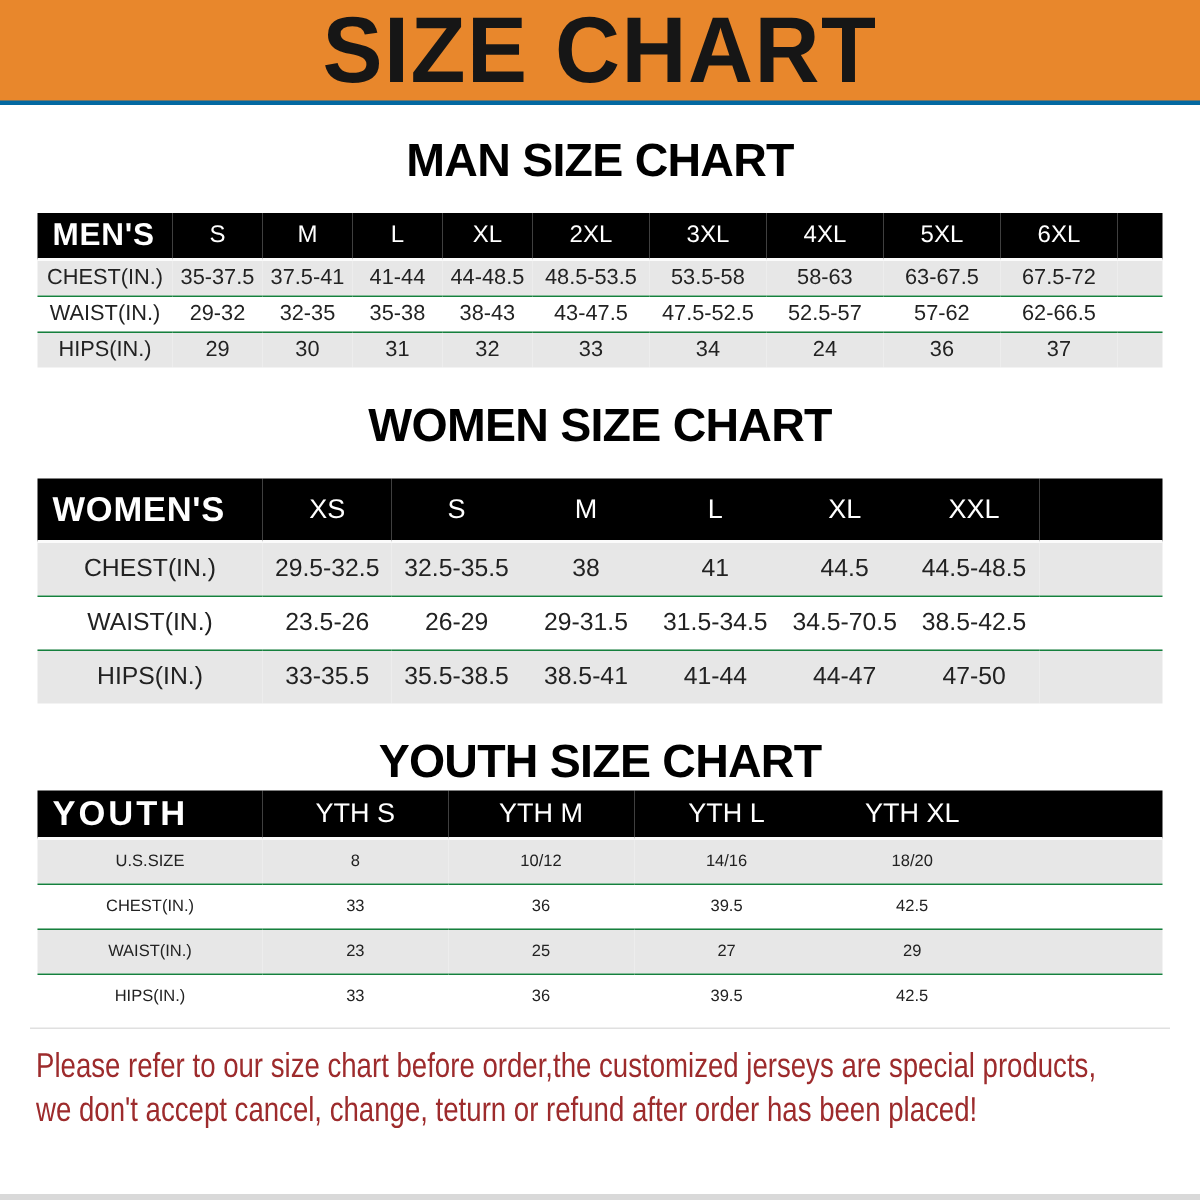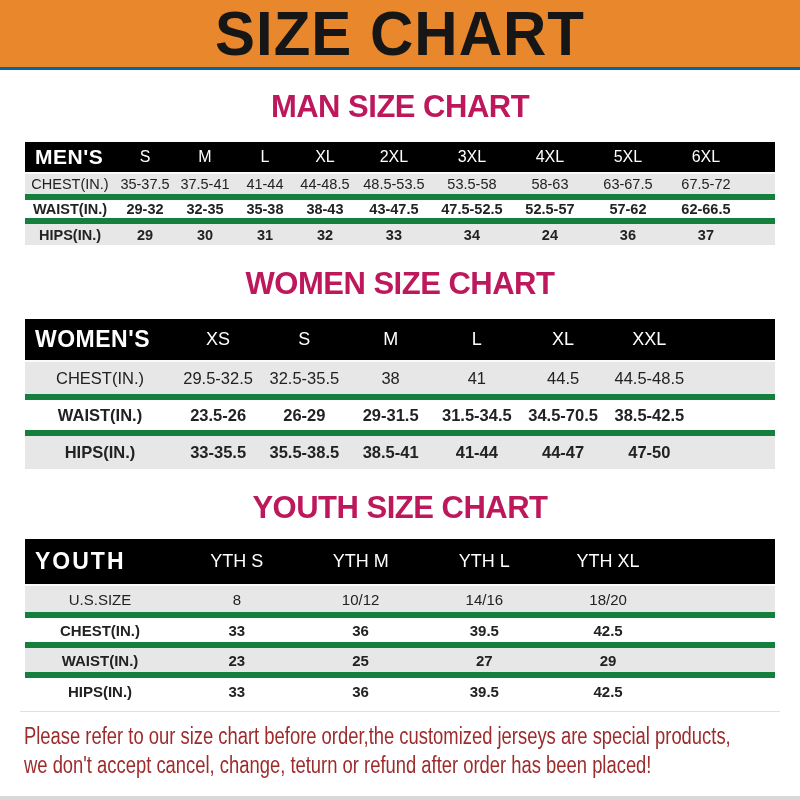--- a/index.html
+++ b/index.html
@@ -26,26 +26,26 @@
     color: #161616;
     transform: scaleY(1.04);
   }
 
   
   .section-heading {
     text-align: center;
     font-size: 31px;
     font-weight: bold;
     letter-spacing: -0.5px;
-    color: #be185d;
+    color: #000000;
     line-height: 38px;
   }
   .h-man   { margin-top: 18px; margin-bottom: 16px; }
   .h-women { margin-top: 20px; margin-bottom: 16px; }
-  .h-youth { margin-top: 20px; margin-bottom: 12px; }
+  .h-youth { margin-top: 20px; margin-bottom: 0; }
 
   
   table.size-table {
     width: 750px;
     margin: 0 auto;
     border-collapse: collapse;
     table-layout: fixed;
   }
   .size-table thead th {
     background: #000000;
@@ -61,36 +61,36 @@
     letter-spacing: 0.5px;
   }
   .size-table tbody td {
     text-align: center;
     vertical-align: middle;
     color: #222;
   }
   .size-table tbody tr { border-top: 2px solid #fbfbfb; }
   .size-table tbody tr:nth-child(odd)  { background: #e7e7e7; }
   .size-table tbody tr:nth-child(even) { background: #ffffff; }
-  .size-table tbody tr.sep-dark { border-top: 6px solid #15803d; font-weight: bold; }
+  .size-table tbody tr.sep-dark { border-top: 1px solid #15803d; }
 
   
   .tbl-0 thead th { height: 31px; font-size: 16px; }
   .tbl-0 thead th.corner { font-size: 21px; }
   .tbl-0 tbody td { height: 24px; font-size: 14.5px; }
 
   
   .tbl-1 thead th { height: 42px; font-size: 18px; }
   .tbl-1 thead th.corner { font-size: 23px; }
   .tbl-1 tbody td { height: 36px; font-size: 16.5px; }
 
   
-  .tbl-2 thead th { height: 46px; font-size: 18px; }
+  .tbl-2 thead th { height: 32px; font-size: 18px; }
   .tbl-2 thead th.corner { font-size: 23px; letter-spacing: 2px; }
-  .tbl-2 tbody td { height: 30px; font-size: 15px; }
+  .tbl-2 tbody td { height: 30px; font-size: 11px; }
 
   .after-tables-divider {
     width: 760px;
     margin: 6px auto 0 auto;
     border-top: 1px solid #e0e0e0;
   }
 
   
   .footer-note {
     margin-top: 10px;

